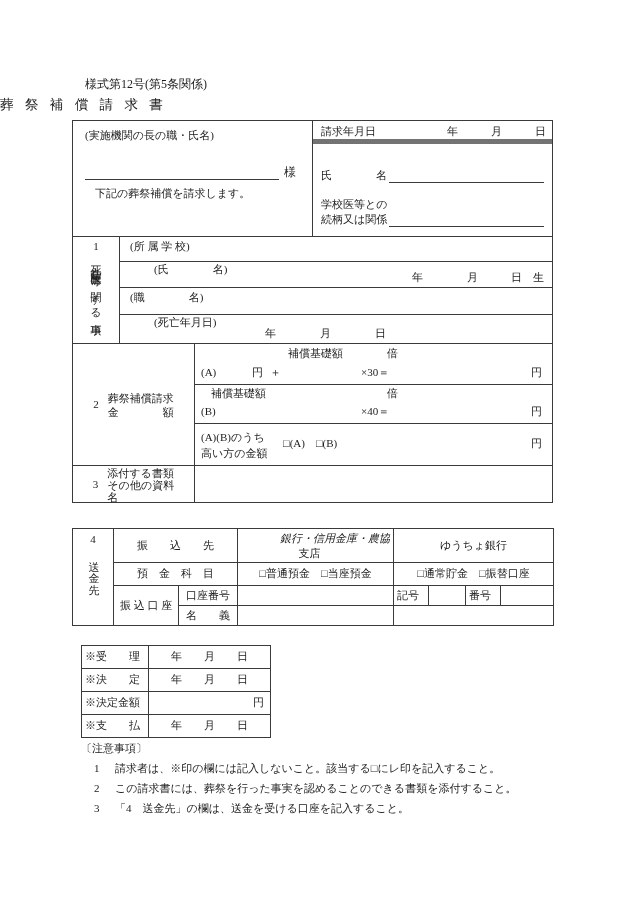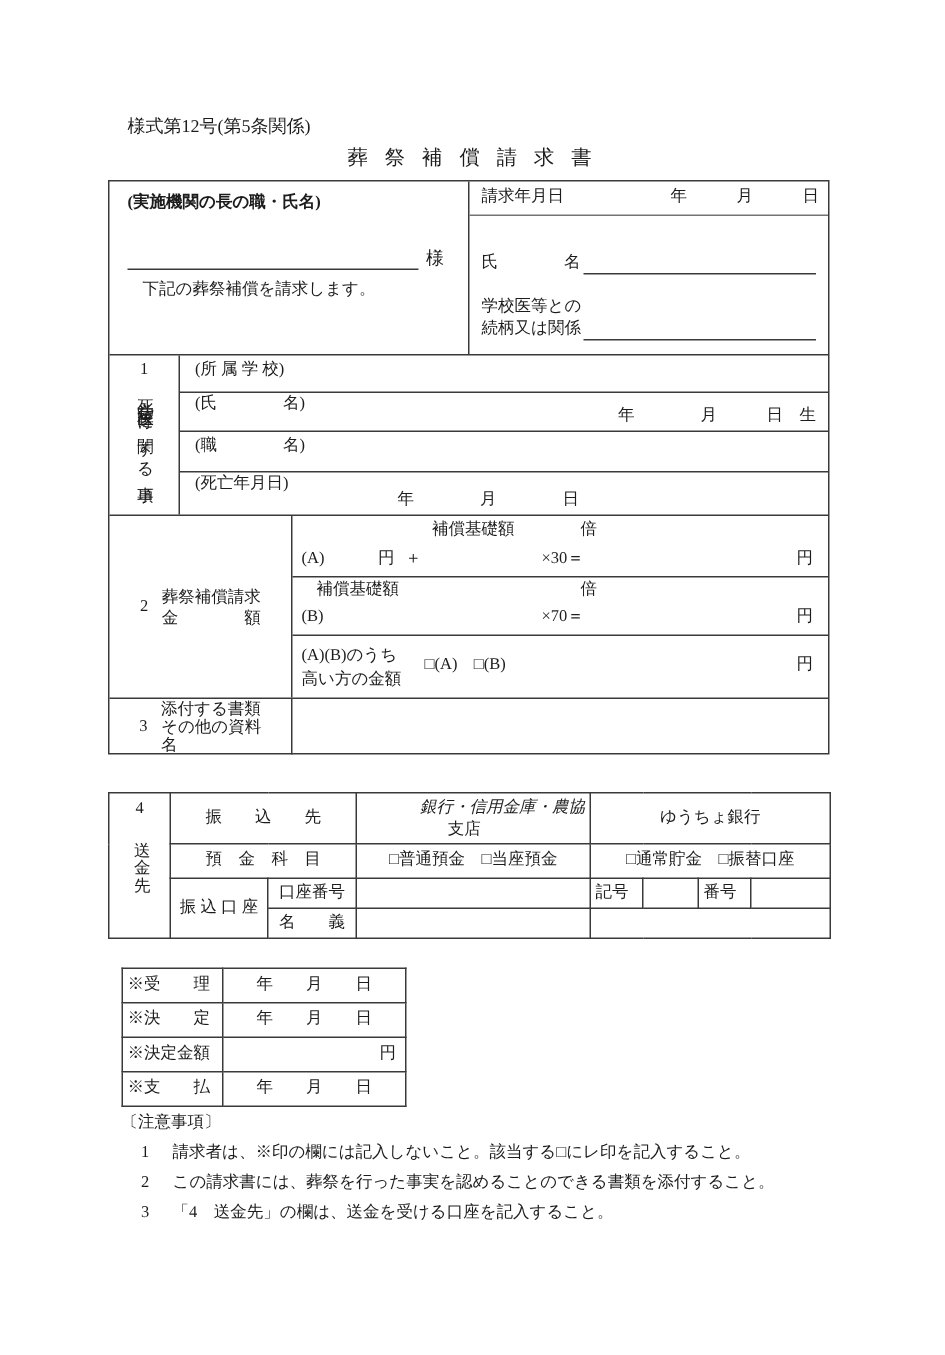--- a/index.html
+++ b/index.html
@@ -5,33 +5,33 @@
   * { margin:0; padding:0; box-sizing:border-box; }
   body { background:#e8e8e8; }
   .page {
     position:relative; width:630px; height:903px; margin:0 auto;
     background:#ffffff; color:#1c1c1c;
     font-family:"Liberation Serif","DejaVu Serif",serif;
     font-size:11px; line-height:1.25;
   }
   .abs { position:absolute; }
   .form-number { left:85px; top:77px; font-size:12px; }
-  .form-title { left:0; right:0; top:97px; text-align:center; font-size:13.5px; letter-spacing:4px; }
+  .form-title { left:0; right:0; top:97px; text-align:left; font-size:13.5px; letter-spacing:4px; }
 
   
   .main-table { left:72px; top:120px; width:481px; height:383px; border:1px solid #3a3a3a; }
   .top-box { display:flex; height:115px; }
   .top-left { width:240px; border-right:1px solid #3a3a3a; position:relative; }
   .top-right { flex:1; position:relative; }
-  .addressee-label { position:absolute; left:12px; top:8px;font-weight:bold; }
+  .addressee-label { position:absolute; left:12px; top:8px; }
   .sama-row { position:absolute; left:12px; right:16px; top:44px; display:flex; align-items:flex-end; }
   .sama-row .fill { flex:1; border-bottom:1px solid #3a3a3a; height:15px; }
   .sama { margin-left:5px; font-size:12px; }
   .declaration { position:absolute; left:22px; top:66px; }
-  .date-row { height:23px; border-bottom:1px solid #737373; position:relative; }
+  .date-row { height:23px; border-bottom:5px solid #737373; position:relative; }
   .date-row .lbl { position:absolute; left:8px; top:4px; }
   .date-row .units { position:absolute; right:6px; top:4px; }
   .fill-row { position:absolute; left:8px; right:8px; display:flex; align-items:flex-end; }
   .fill-row .fill { flex:1; border-bottom:1px solid #3a3a3a; height:13px; margin-left:2px; }
   .fill-row .lbl { white-space:nowrap; }
   .addr-row { top:28px; }
   .name-row { top:48px; }
   .rel-line1 { position:absolute; left:8px; top:77px; }
   .rel-row { top:92px; }
 
@@ -39,21 +39,21 @@
   .s1 { height:107px; }
   .s1-left { width:47px; border-right:1px solid #3a3a3a; position:relative; }
   .s1-num { position:absolute; left:0; right:0; top:3px; text-align:center; }
   .vwrap { position:absolute; left:0; right:0; top:20px; display:flex; justify-content:center; }
   .vtext { writing-mode:vertical-rl; text-orientation:upright; height:80px; font-size:11px; letter-spacing:2px; line-height:16px; }
   .s1-content { flex:1; display:flex; flex-direction:column; }
   .s1-row { position:relative; border-bottom:1px solid #3a3a3a; }
   .s1-row:last-child { border-bottom:none; }
   .r-school { height:25px; } .r-name { height:26px; } .r-title { height:27px; } .r-death { height:29px; flex:1; }
   .s1-row .lbl { position:absolute; left:10px; top:3px; }
-  .r-name .lbl, .r-death .lbl { top:1px; }
+  .r-name .lbl, .r-death .lbl { top:1px;margin-left:24px; }
   .r-name .units { position:absolute; right:8px; bottom:2px; }
   .r-death .units { position:absolute; left:145px; bottom:2px; }
 
   .s2 { height:122px; }
   .s-leftcell { width:122px; border-right:1px solid #3a3a3a; display:flex; align-items:center; justify-content:center; gap:9px; }
   .s2-content { flex:1; display:flex; flex-direction:column; }
   .s2-row { position:relative; border-bottom:1px solid #3a3a3a; }
   .s2-row:last-child { border-bottom:none; }
   .row-a { height:41px; } .row-b { height:39px; } .row-c { flex:1; }
   .pos { position:absolute; }
@@ -163,21 +163,21 @@
           <span class="pos" style="left:6px; top:22px;">(A)</span>
           <span class="pos" style="left:57px; top:22px;">円</span>
           <span class="pos" style="left:75px; top:22px;">＋</span>
           <span class="pos" style="left:166px; top:22px;">×30＝</span>
           <span class="pos" style="right:10px; top:22px;">円</span>
         </div>
         <div class="s2-row row-b">
           <span class="pos" style="left:16px; top:2px;">補償基礎額</span>
           <span class="pos" style="left:192px; top:2px;">倍</span>
           <span class="pos" style="left:6px; top:20px;">(B)</span>
-          <span class="pos" style="left:166px; top:20px;">×70＝</span>
+          <span class="pos" style="left:166px; top:20px;">×40＝</span>
           <span class="pos" style="right:10px; top:20px;">円</span>
         </div>
         <div class="s2-row row-c">
           <div class="pos" style="left:6px; top:5px; line-height:16px;">
             <div>(A)(B)のうち</div>
             <div>高い方の金額</div>
           </div>
           <span class="pos" style="left:88px; top:13px;">□(A)　□(B)</span>
           <span class="pos" style="right:10px; top:13px;">円</span>
         </div>

